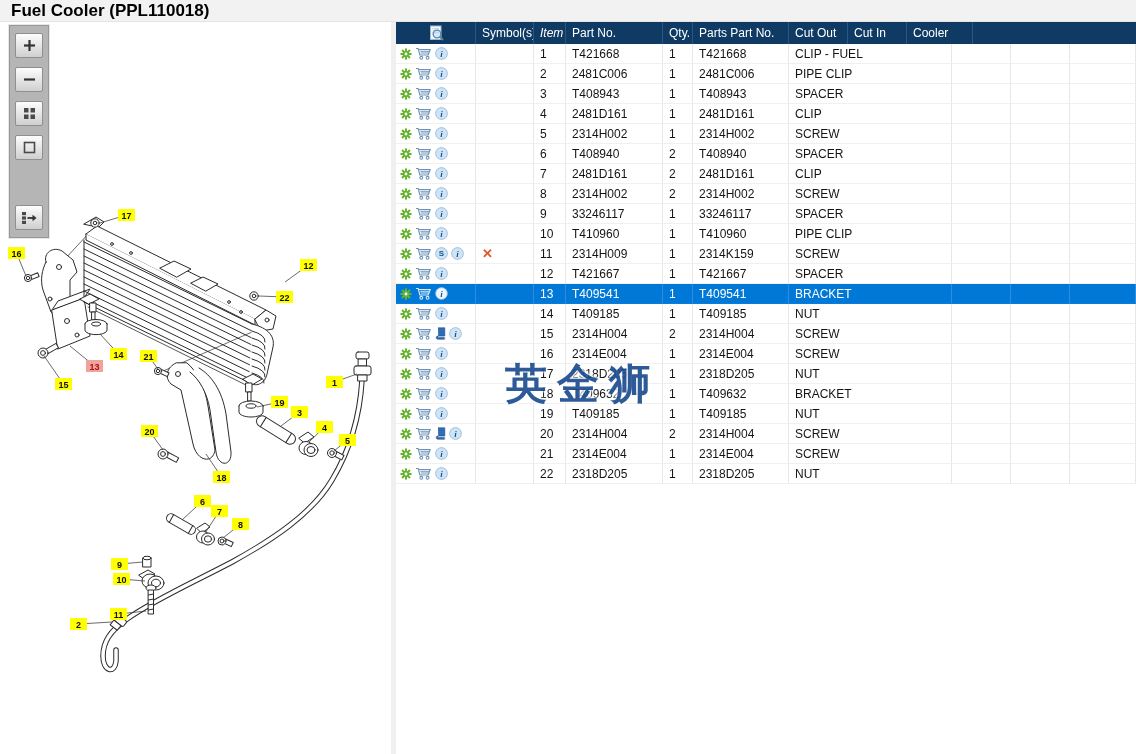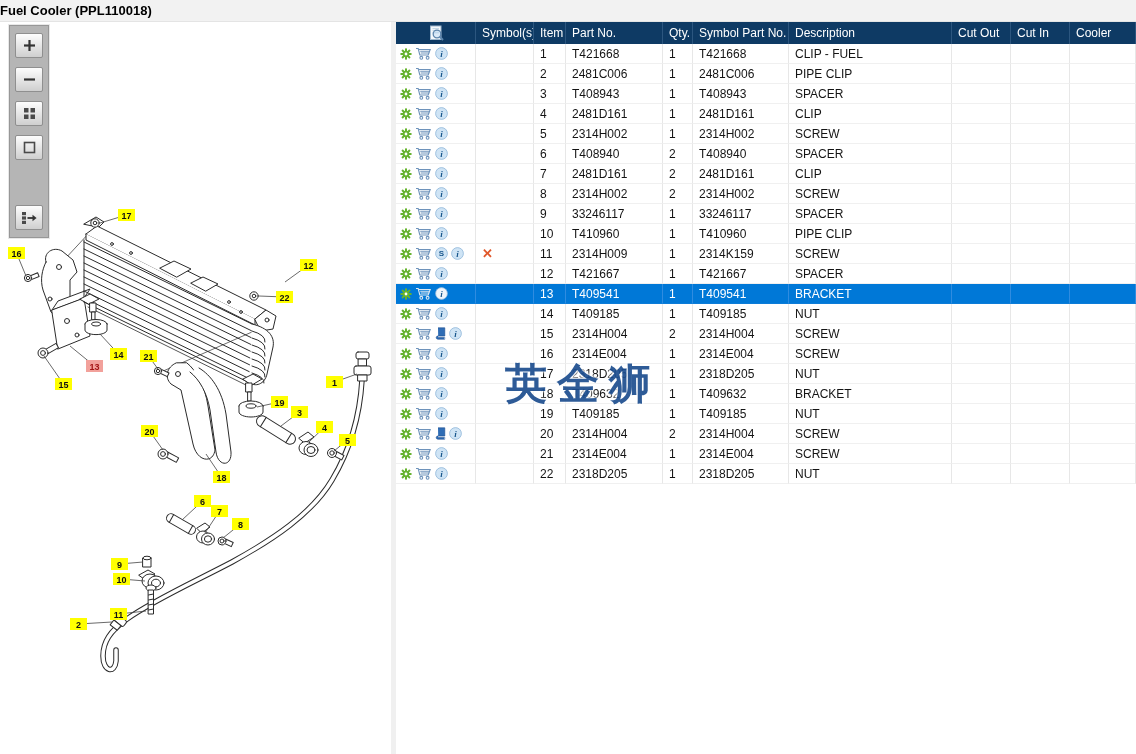--- a/index.html
+++ b/index.html
@@ -1,20 +1,20 @@
 <!DOCTYPE html>
 <html style="--header-bg: #0e3a64; --sel: #0078d7;"><head>
 <meta charset="utf-8">
 <style>
   html,body{margin:0;padding:0;}
   body{width:1136px;height:754px;overflow:hidden;position:relative;background:#fff;
        font-family:"Liberation Sans",sans-serif;}
   .titlebar{position:absolute;top:0;left:0;width:1136px;height:22px;background:#f2f2f2;
             border-bottom:1px solid #e4e4e4;display:flex;align-items:center;box-sizing:border-box;}
-  .titlebar .title{font-weight:bold;font-size:13px;color:#000;padding-left:0;}
+  .titlebar .title{font-weight:bold;font-size:17px;color:#000;padding-left:11px;}
   .diagram-panel{position:absolute;top:22px;left:0;width:391px;height:732px;background:#fff;}
   .splitter{position:absolute;top:22px;left:391px;width:5px;height:732px;background:#f0f0f0;}
   .toolbar{position:absolute;top:3px;left:9px;width:38px;background:#b5b5b5;border:1px solid #979797;
            outline:1px solid #e8e8e8;display:flex;flex-direction:column;align-items:center;
            padding:7px 0;gap:9px;z-index:5;}
   .tbtn{width:26px;height:23px;background:linear-gradient(#fdfdfd,#cfcfcf);border:1px solid #8f8f8f;
         border-radius:2px;display:flex;align-items:center;justify-content:center;cursor:pointer;}
   .tbtn.gap{margin-top:36px;}
   .table-panel{position:absolute;top:22px;left:396px;width:740px;}
   .thead{display:flex;height:22px;background:var(--header-bg,#0e3a64);color:#fff;font-size:12px;}
@@ -378,25 +378,24 @@
   <div class="thead" id="thead">
       <div class="th center" style="width: 80px;">
         <svg width="18" height="17" viewBox="0 0 18 17">
           <rect x="3.5" y="1" width="10.5" height="13.5" fill="#f4f8fc" stroke="#9fb8cf"></rect>
           <path d="M5.5 3.6h6.5M5.5 5.7h6.5M5.5 7.8h6.5" stroke="#b8cfe2" stroke-width="0.9"></path>
           <circle cx="10" cy="9" r="3.8" fill="rgba(170,205,240,0.35)" stroke="#5e86ad" stroke-width="1.3"></circle>
           <line x1="12.8" y1="11.8" x2="16" y2="15" stroke="#5e86ad" stroke-width="2"></line>
         </svg>
       </div>
       <div class="th" style="width: 58px;">Symbol(s)</div>
-      <div class="th" style="width: 32px;">Item</div>
+      <div class="th" style="width: 32px; font-style: italic;">Item</div>
       <div class="th" style="width: 97px;">Part No.</div>
       <div class="th" style="width: 30px;">Qty.</div>
-      <div class="th" style="width: 96px;">Symbol Part No.</div>
-      <div class="th" style="width: 163px;">Description</div>
+      <div class="th" style="width: 96px;">Parts Part No.</div>
       <div class="th" style="width: 59px;">Cut Out</div>
       <div class="th" style="width: 59px;">Cut In</div>
       <div class="th" style="width: 66px;">Cooler</div>
     </div>
   <div id="tbody">
       <div class="tr">
         <div class="td actions" style="width: 80px;">
           <svg class="ic" width="12" height="12" viewBox="0 0 12 12">
             <g fill="#66b32e">
               <rect x="5" y="0.3" width="2" height="11.4" rx="0.8"></rect>

